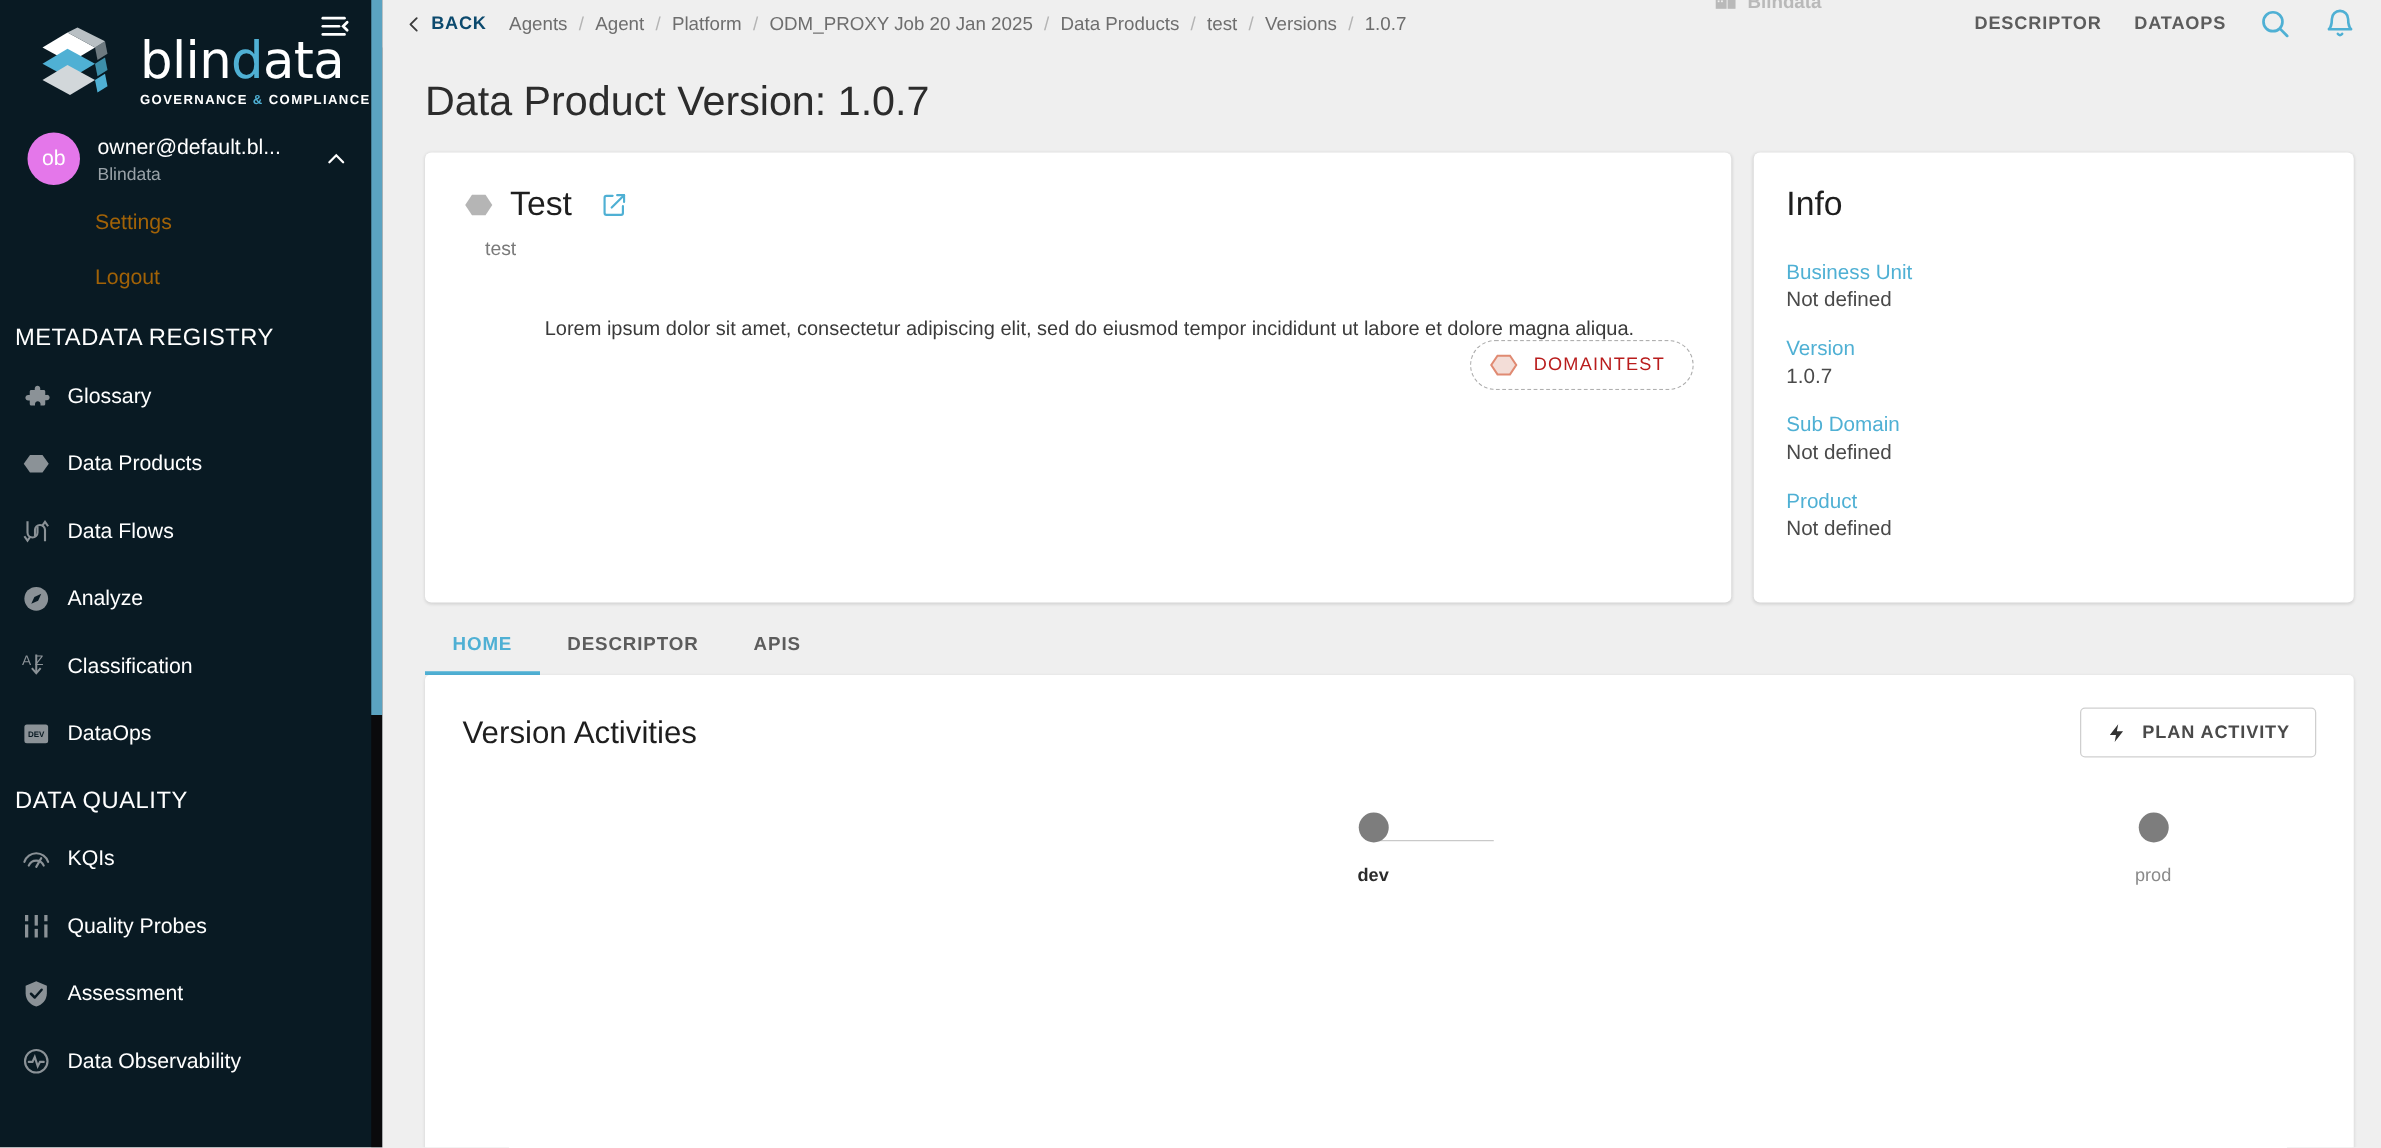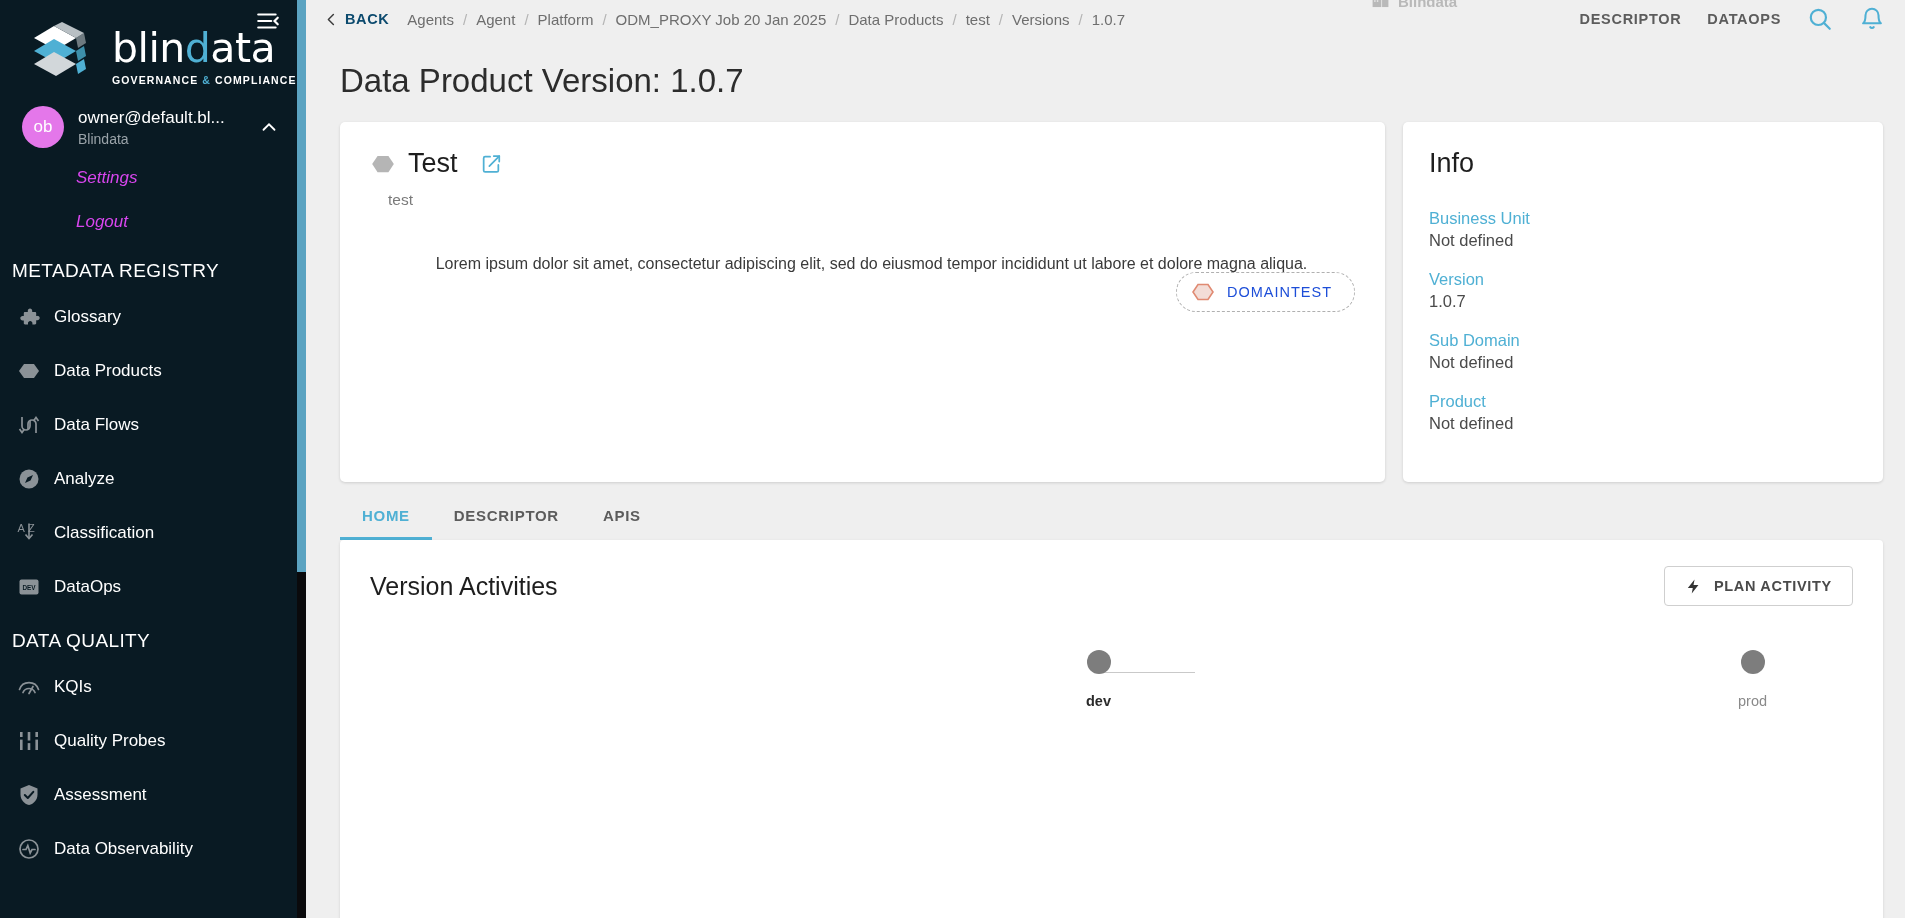--- a/index.html
+++ b/index.html
@@ -66,22 +66,22 @@
   }
   .user-meta { flex: 1 1 auto; min-width: 0; }
   .user-email {
     color: #ffffff; font-size: 17px; line-height: 1.3;
     white-space: nowrap; overflow: hidden;
   }
   .user-tenant { color: #9aa3a9; font-size: 14px; margin-top: 1px; }
   .chev-up { width: 22px; height: 22px; flex: 0 0 22px; }
 
   .nav-link {
-    display: block; color: #d946ef; font-size: 17px;
-    padding: 12px 0 12px 76px; text-decoration: none; cursor: pointer; font-style: italic;
+    display: block; color: #a16207; font-size: 17px;
+    padding: 12px 0 12px 76px; text-decoration: none; cursor: pointer;
   }
   .nav-section {
     color: #ffffff; font-size: 19px; letter-spacing: 0.4px;
     padding: 16px 0 8px 12px;
   }
   .nav-item {
     display: flex; align-items: center; gap: 10px;
     padding: 12px 0 12px 14px; cursor: pointer;
   }
   .nav-ico {
@@ -142,21 +142,21 @@
   .dp-name { font-size: 27px; color: #1e1e1e; font-weight: 400; }
   .dp-edit { width: 22px; height: 22px; cursor: pointer; margin-left: 10px; color: #4fb0d4; }
   .dp-sub { color: #7a7a7a; font-size: 15.5px; margin: 12px 0 0 18px; }
   .dp-desc { color: #3a3a3a; font-size: 16px; margin: 46px 0 0 18px; text-align: center; }
 
   .domain-chip {
     position: absolute; top: 150px; right: 30px;
     display: flex; align-items: center; gap: 12px;
     border: 1.5px dashed #b0b0b0; border-radius: 22px;
     height: 40px; padding: 0 22px 0 14px;
-    color: #1d4ed8; font-size: 14.5px; letter-spacing: 1px;
+    color: #b91c1c; font-size: 14.5px; letter-spacing: 1px;
     cursor: pointer; background: #fff;
   }
   .chip-hex { width: 24px; height: 24px; flex: 0 0 24px; }
 
   .info-title { font-size: 27px; color: #1e1e1e; font-weight: 400; }
   .info-list { margin-top: 30px; }
   .info-key { color: #4fb0d4; font-size: 16.5px; cursor: pointer; }
   .info-val { color: #4a4a4a; font-size: 16.5px; margin: 3px 0 20px 0; }
 
   .tabs {
@@ -502,21 +502,21 @@
           <span>PLAN ACTIVITY</span>
         </div>
       </div>
 
       <div class="stepper">
         <div class="step-line"></div>
         <div class="step" style="left:636px">
           <div class="step-dot"></div>
           <div class="step-lbl">dev</div>
         </div>
-        <div class="step" style="left:1288px">
+        <div class="step" style="left:1258px">
           <div class="step-dot"></div>
           <div class="step-lbl muted">prod</div>
         </div>
       </div>
 
     </section>
 
   </main>
 </div>
 

